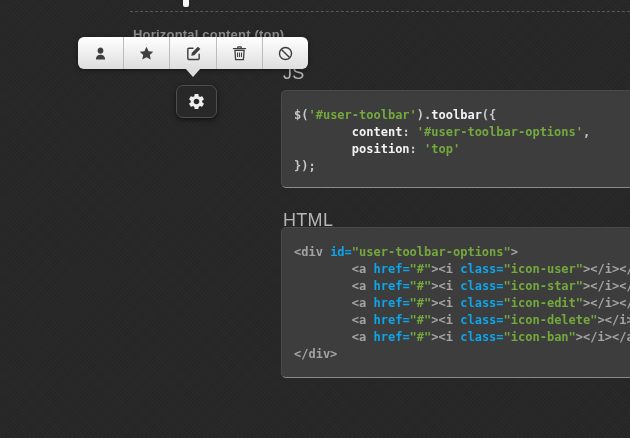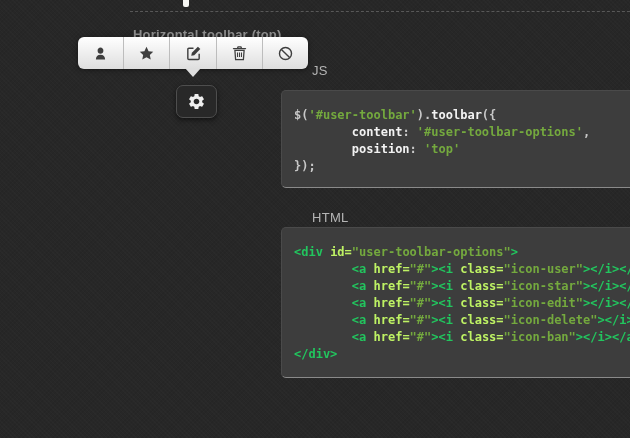--- a/index.html
+++ b/index.html
@@ -48,51 +48,51 @@
   .gear-btn{
     position:absolute;left:176px;top:85px;width:41px;height:33px;z-index:2;
     background:#282828;border:1px solid #4e4e4e;border-radius:7px;
     box-shadow:0 2px 5px rgba(0,0,0,0.55);
     display:flex;align-items:center;justify-content:center;
     color:#efefef;cursor:pointer;padding:0;
   }
   .gear-btn svg{width:19px;height:19px;display:block;}
   
   .code-label{
-    position:absolute;left:283px;color:#b5b5b5;font-size:13px;letter-spacing:0.3px;margin-left:29px;
+    position:absolute;left:283px;color:#b5b5b5;font-size:18px;letter-spacing:0.3px;
   }
   .label-js{top:63px;}
   .label-html{top:210px;}
   .code-block{
     position:absolute;left:281px;width:404px;box-sizing:border-box;
     background:#3d3d3d;
     border:1px solid #4a4a4a;border-bottom:1px solid #8a8a8a;
     border-radius:5px;
     margin:0;padding:16px 12px 14px 12px;
     font-family:"DejaVu Sans Mono","Liberation Mono",monospace;
     font-size:12px;font-weight:bold;line-height:17px;
     color:#c8c8c8;
   }
   .block-js{top:90px;height:98px;}
   .block-html{top:227px;height:151px;}
   .code-line{white-space:pre;}
   .tok-pun{color:#c8c8c8;}
   .tok-id{color:#f2f2f2;margin-top:7px;}
   .tok-str{color:#74a93e;margin-top:48px;}
-  .tok-tag{color:#22c55e;margin-top:41px;}
-  .tok-attr{color:#bef264;text-align:center;}
+  .tok-tag{color:#a3a3a3;margin-top:41px;}
+  .tok-attr{color:#0ea5e9;text-align:center;}
 </style>
 </head>
 <body>
 
 <div class="stage">
 
   <div class="heading-descender"></div>
   <div class="section-divider"></div>
-  <div class="section-title">Horizontal toolbar (top)</div>
+  <div class="section-title">Horizontal content (top)</div>
 
   <div class="toolbar-popup">
     <button class="tb-btn">
       <span>
           <svg viewBox="0 0 24 24" width="17" height="17" fill="currentColor">
             <path d="M12 12.3c2.3 0 4.1-1.9 4.1-4.3S14.3 3.7 12 3.7 7.9 5.6 7.9 8s1.8 4.3 4.1 4.3zM5.5 20.3h13c0-3.6-2.4-6.4-6.5-6.4s-6.5 2.8-6.5 6.4z"></path>
           </svg>
         </span>
     </button>
     <button class="tb-btn">

